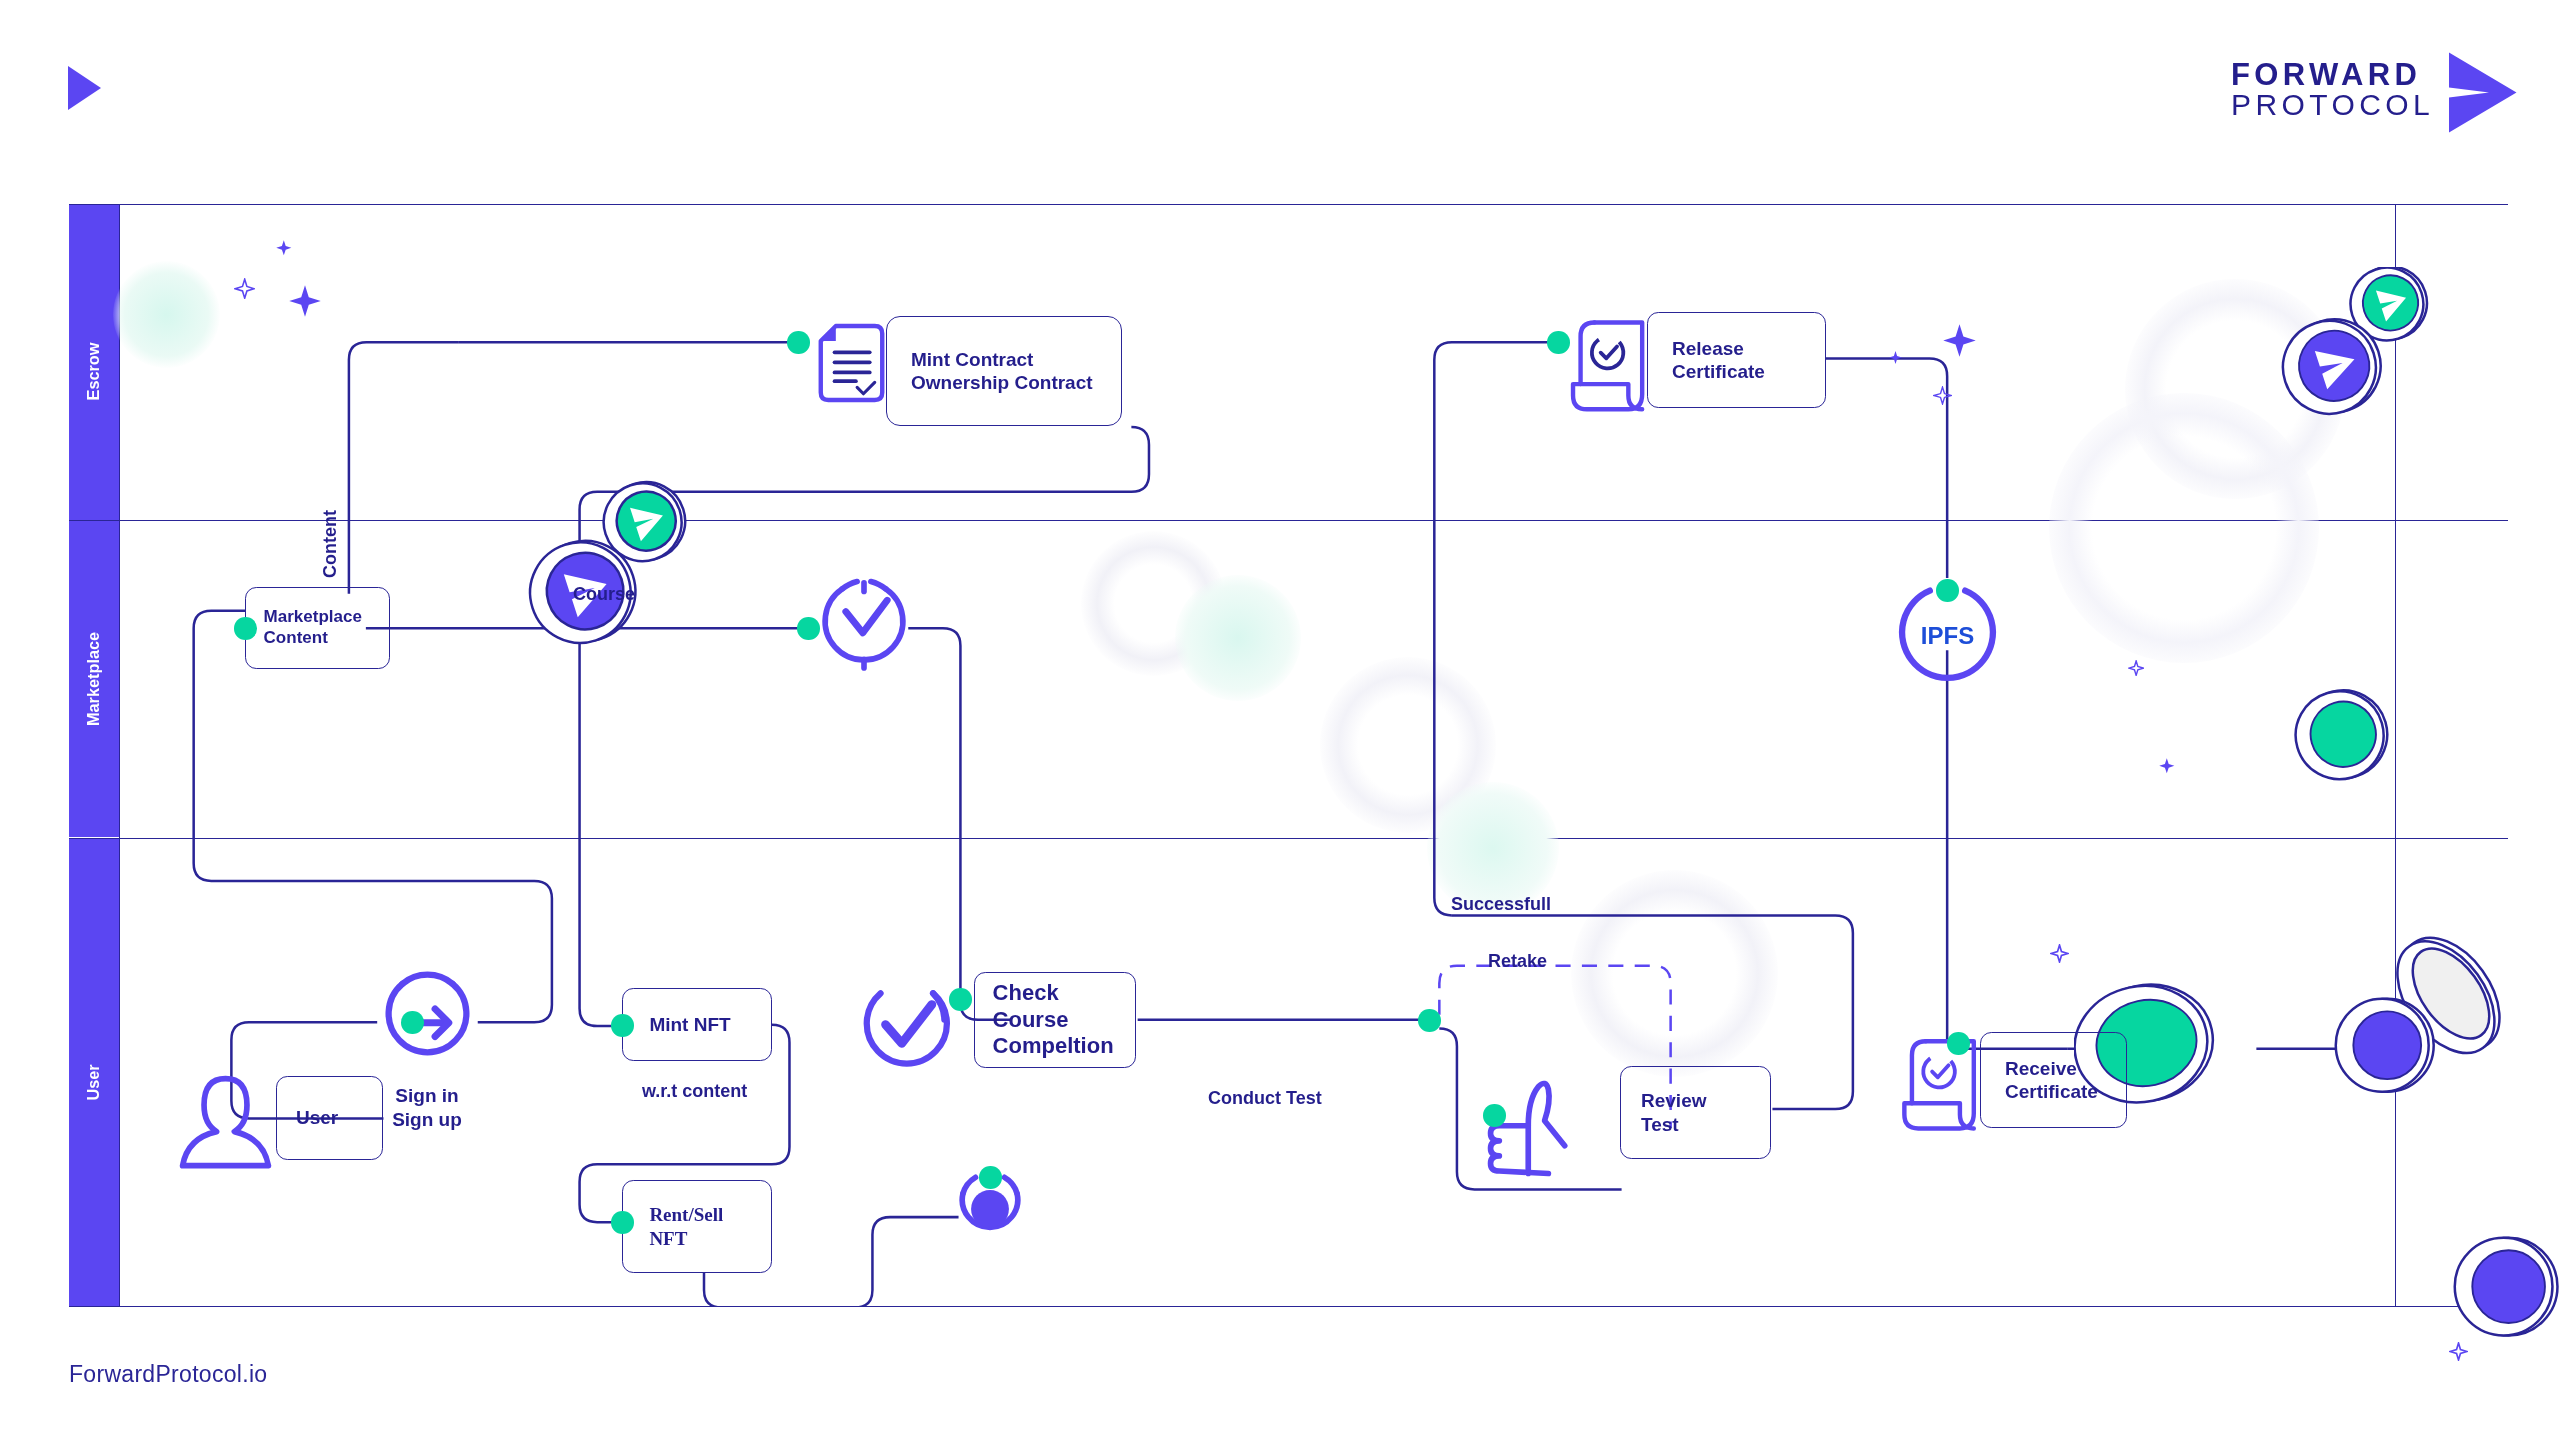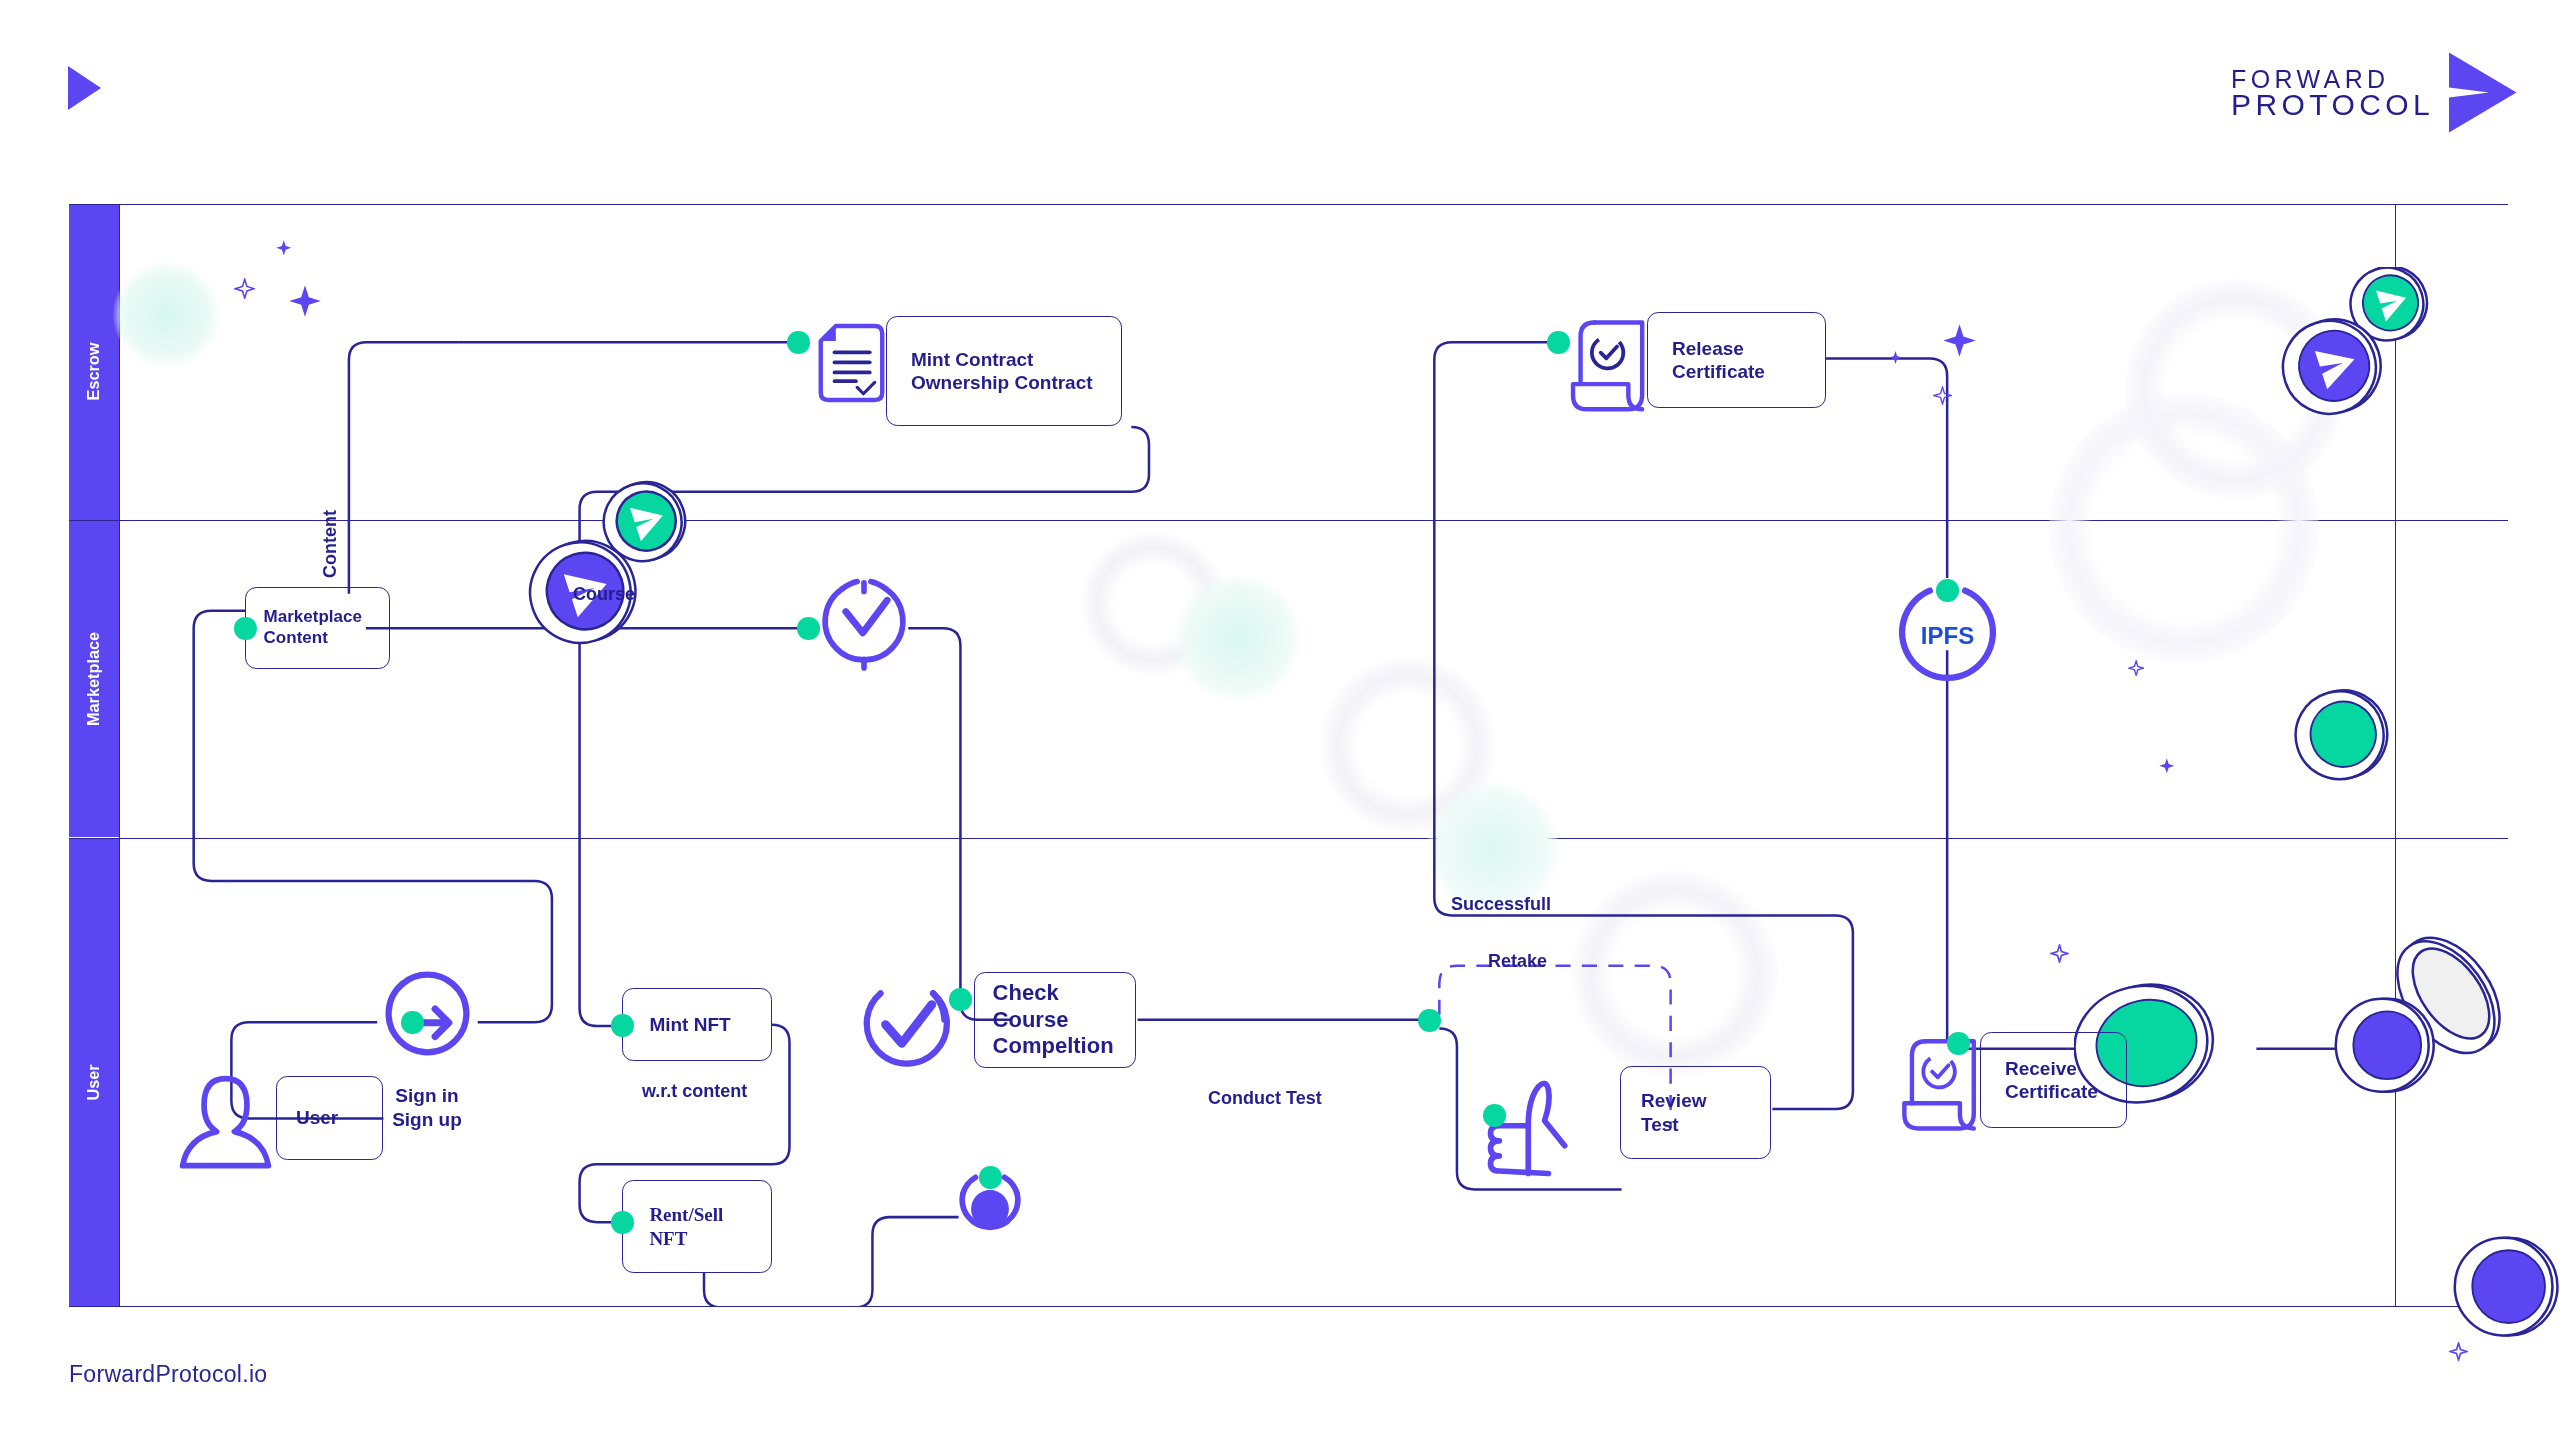--- a/index.html
+++ b/index.html
@@ -16,21 +16,21 @@
     border-top:22.6px solid transparent;
     border-bottom:22.6px solid transparent;
   }
   #page-title{
     position:absolute;left:137px;top:55px;
     font-size:54px;font-weight:bold;color:#5b46f2;letter-spacing:-0.6px;
     white-space:nowrap;
   }
   #brand-logo{position:absolute;right:68px;top:49px;width:277px;height:88px;}
   #brand-forward{
-    position:absolute;left:0;top:16px;font-size:25px;font-weight:normal;
+    position:absolute;left:0;top:8px;font-size:31px;font-weight:bold;
     letter-spacing:4.4px;color:#241e8c;white-space:nowrap;
   }
   #brand-protocol{
     position:absolute;left:0;top:39px;font-size:30px;font-weight:300;
     letter-spacing:4.4px;color:#241e8c;white-space:nowrap;
   }
   #brand-chevron{position:absolute;right:-11.3px;top:1.3px;}
   
   #footer-text{
     position:absolute;left:69px;top:1361px;font-size:23px;color:#2a2596;
@@ -278,21 +278,21 @@
     <path d="M30 6 L92 6 Q104 6 104 18 L104 112 Q104 124 92 124 L18 124 Q6 124 6 112 L6 30 Z" fill="none" stroke="#5b46f2" stroke-width="7" stroke-linejoin="round"></path>
     <path d="M30 6 L30 30 L6 30 Z" fill="#5b46f2"></path>
     <g stroke="#2a2596" stroke-width="6" stroke-linecap="round">
       <line x1="28" y1="48" x2="84" y2="48"></line>
       <line x1="28" y1="64" x2="84" y2="64"></line>
       <line x1="28" y1="80" x2="84" y2="80"></line>
       <line x1="28" y1="94" x2="62" y2="94"></line>
     </g>
     <path d="M64 104 L74 114 L92 96" fill="none" stroke="#2a2596" stroke-width="5" stroke-linecap="round" stroke-linejoin="round"></path>
   </svg>
-  <div class="node-box" style="left:817px;top:112px;width:236px;height:110px;">
+  <div class="node-box" style="left:817px;top:112px;width:236px;height:110px;border-radius:14px;">
     <span class="node-label">Mint Contract
 Ownership Contract</span>
   </div>
   <div class="dot" style="left:718px;top:127px;"></div>
 
   <svg class="icon" style="left:1499px;top:112px;" width="88" height="101" viewBox="0 0 140 160">
     <path d="M42 10 L118 10 L118 124 Q118 148 96 148 L30 148 Q8 148 8 126 L8 108 L96 108 L96 126 Q96 148 118 148" fill="none" stroke="#5b46f2" stroke-width="7" stroke-linejoin="round" stroke-linecap="round"></path>
     <path d="M42 10 Q20 10 20 32 L20 108" fill="none" stroke="#5b46f2" stroke-width="7" stroke-linecap="round"></path>
     <circle cx="63" cy="58" r="25" fill="none" stroke="#2a2596" stroke-width="6" stroke-dasharray="120 35" transform="rotate(-40 63 58)"></circle>
     <path d="M52 58 L61 67 L78 48" fill="none" stroke="#2a2596" stroke-width="6" stroke-linecap="round" stroke-linejoin="round"></path>

